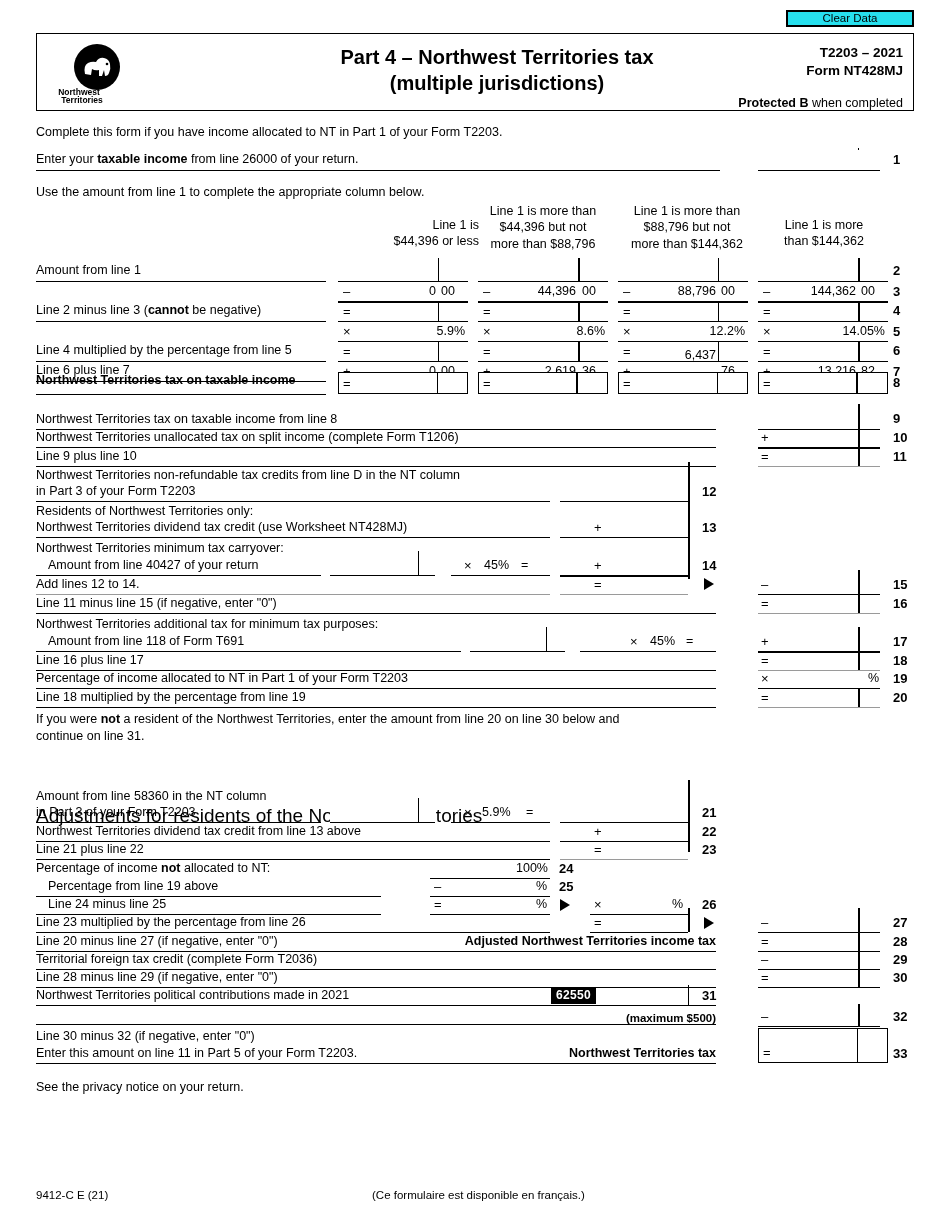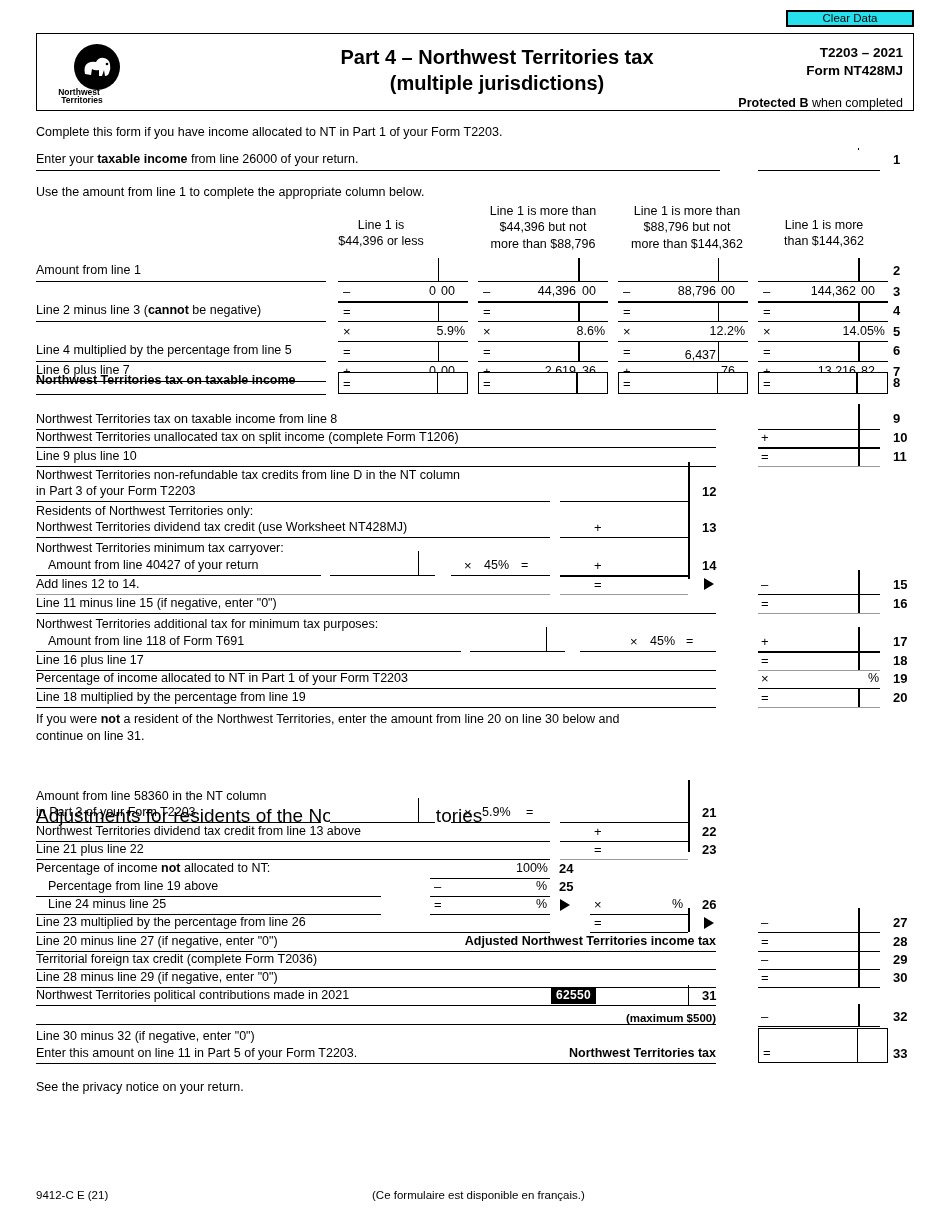--- a/index.html
+++ b/index.html
@@ -116,21 +116,21 @@
 
   <div class="t" style="left:36px; top:152px;"><span>Enter your </span><b>taxable income</b><span> from line 26000 of your return.</span></div>
   <div class="hr" style="left:36px; top:170px; width:684px;"></div>
   <div class="hr" style="left:758px; top:170px; width:122px;"></div>
   <div class="vr" style="left:858px; top:148px; height:22px;"></div>
   <div class="boxed" style="left:758px; top:150px; width:122px; height:20px; border:none;"></div>
   <div class="ln" style="left:893px; top:152px;">1</div>
 
   <div class="t" style="left:36px; top:185px;">Use the amount from line 1 to complete the appropriate column below.</div>
 
-  <div class="t ctr" style="left:316px; top:217px; width:130px; white-space:normal; line-height:1.3;">
+  <div class="t ctr" style="left:349px; top:217px; width:130px; white-space:normal; line-height:1.3;text-align:right;">
     <div>Line 1 is</div>
     <div>$44,396 or less</div>
   </div>
   <div class="t ctr" style="left:470px; top:203px; width:146px; white-space:normal; line-height:1.3;">
     <div>Line 1 is more than</div>
     <div>$44,396 but not</div>
     <div>more than $88,796</div>
   </div>
   <div class="t ctr" style="left:612px; top:203px; width:150px; white-space:normal; line-height:1.3;">
     <div>Line 1 is more than</div>

